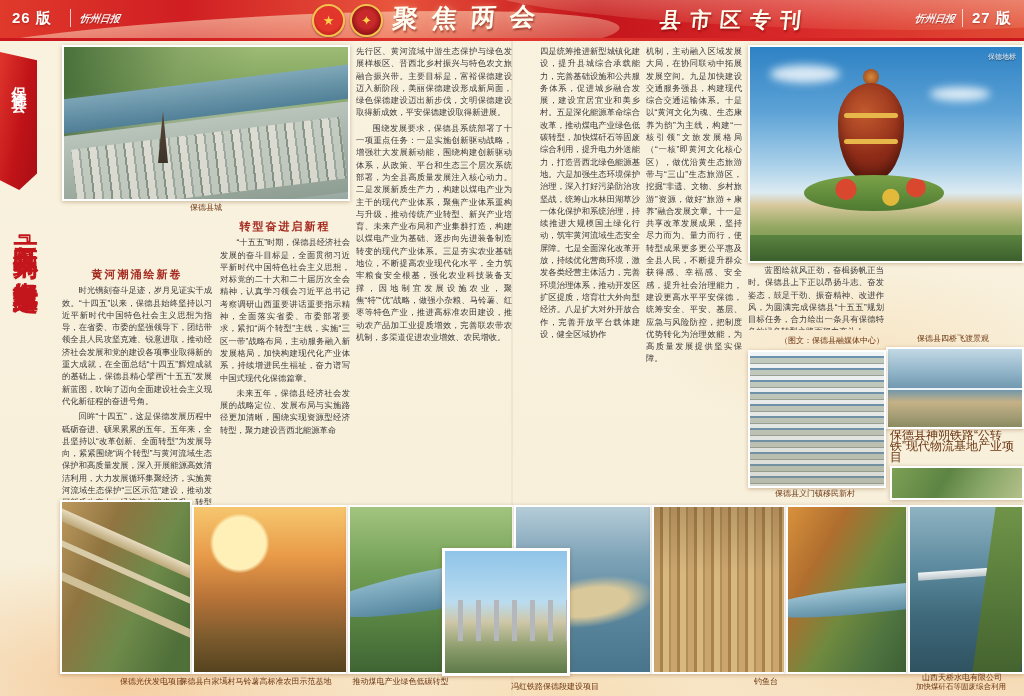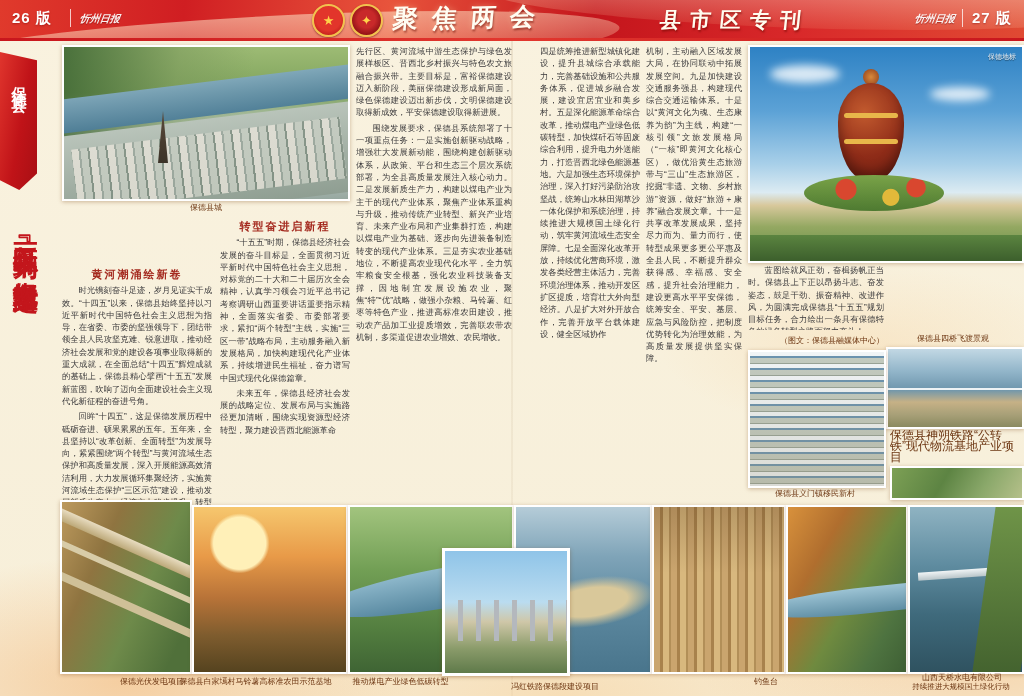--- a/index.html
+++ b/index.html
@@ -198,15 +198,15 @@
     <div class="piers"></div>
   </div>
 
   <div class="cap abs" style="left:72px;top:676px;width:160px;">保德光伏发电项目</div>
   <div class="cap abs" style="left:168px;top:676px;width:175px;">保德县白家墕村马铃薯高标准农田示范基地</div>
   <div class="cap abs" style="left:318px;top:676px;width:165px;">推动煤电产业绿色低碳转型</div>
   <div class="cap abs" style="left:490px;top:681px;width:130px;z-index:4;">冯红铁路保德段建设项目</div>
   <div class="cap abs" style="left:722px;top:676px;width:88px;">钓鱼台</div>
   <div class="cap abs" style="left:790px;top:704px;width:178px;">高地缘黄河流域生态保护示范基地</div>
   <div class="cap abs" style="left:902px;top:672px;width:120px;">山西天桥水电有限公司</div>
-  <div class="cap abs" style="left:898px;top:682px;width:126px;font-size:7.5px;">持续推进大规模国土绿化行动</div>
+  <div class="cap abs" style="left:898px;top:682px;width:126px;font-size:7.5px;">加快煤矸石等固废综合利用</div>
 
 </div>
 
 </body></html>

